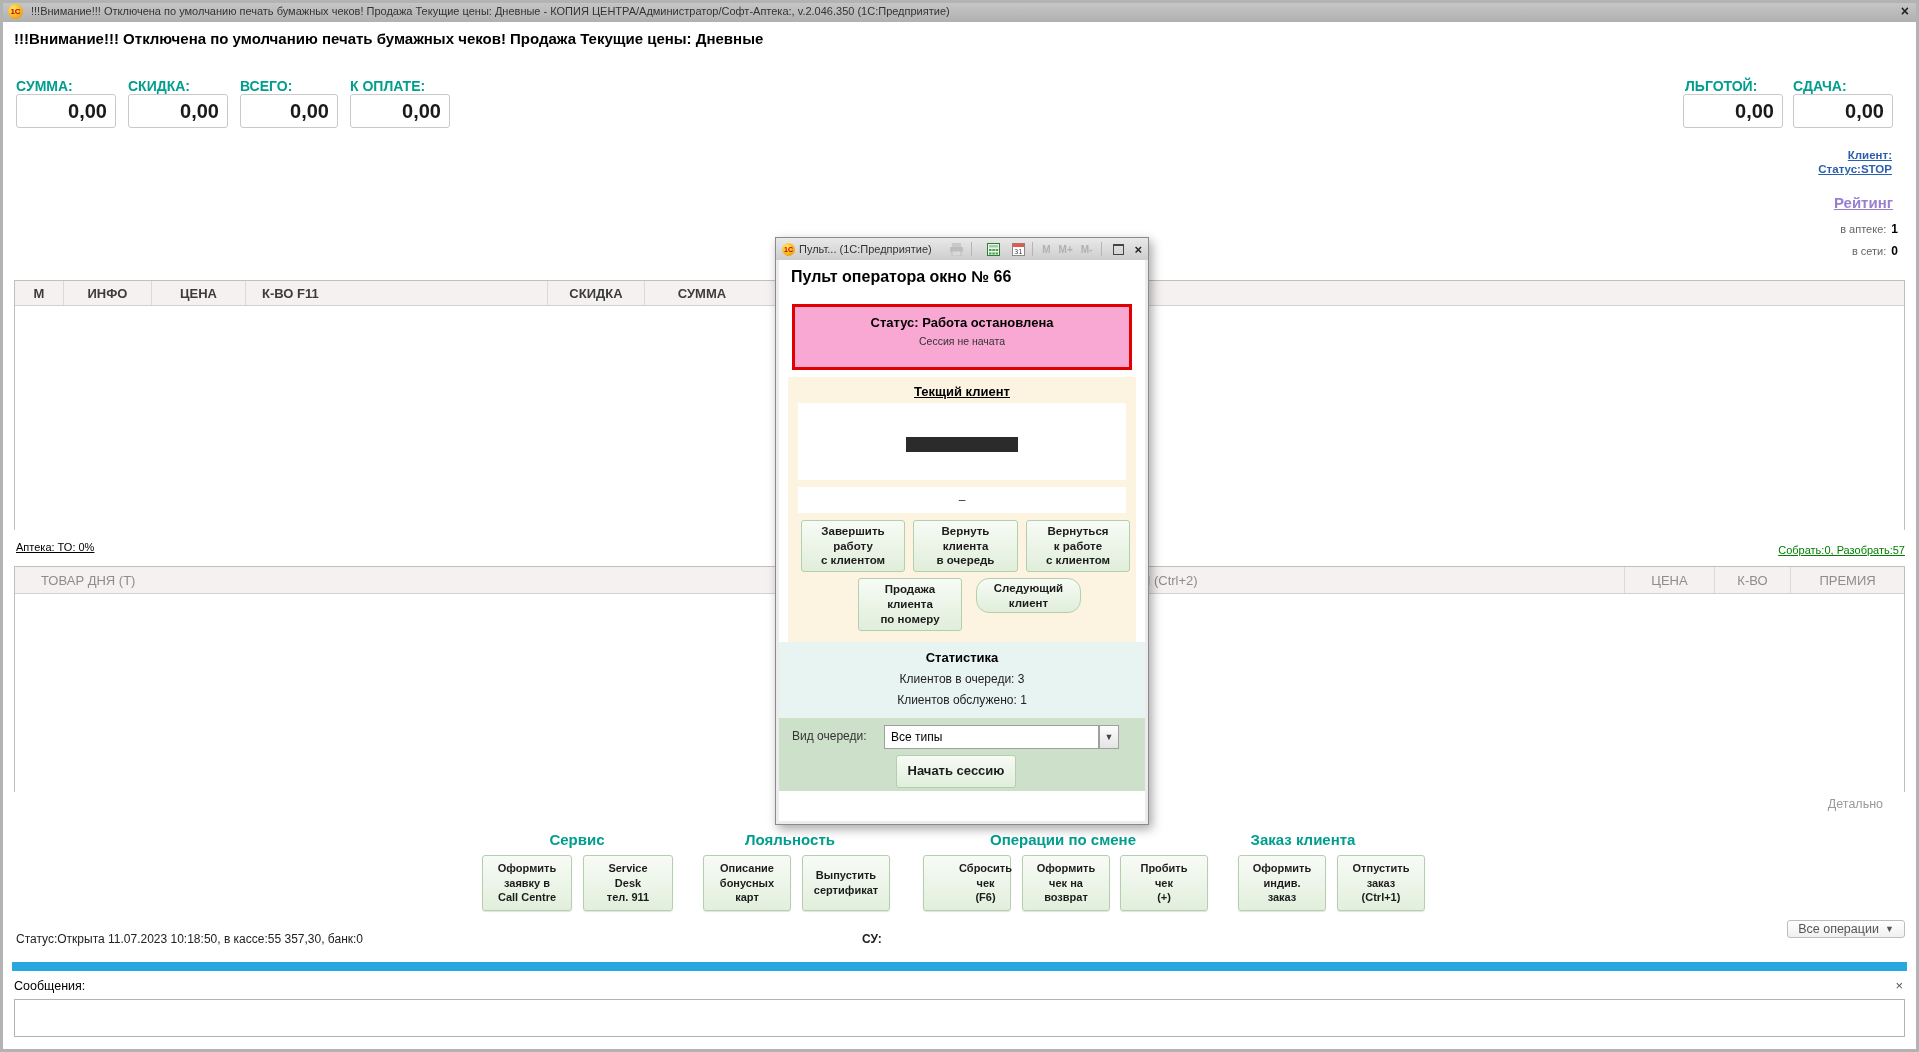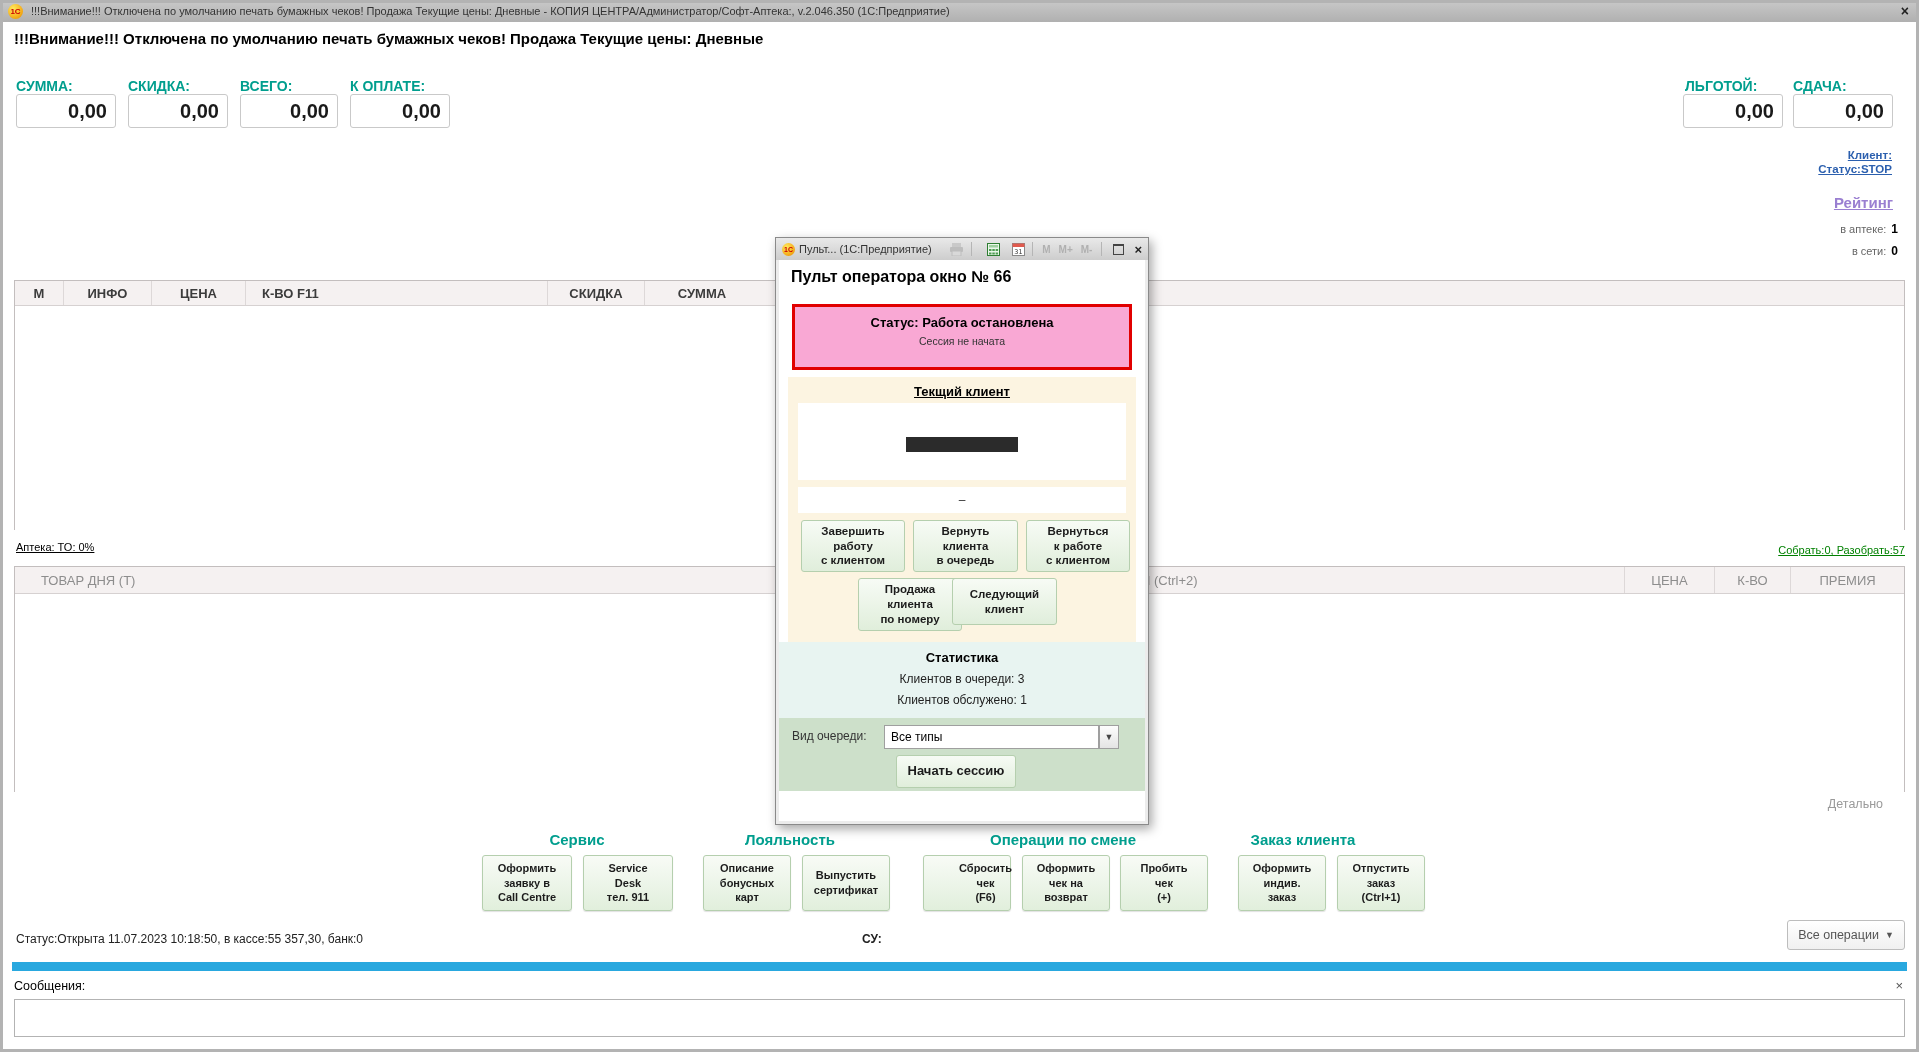--- a/index.html
+++ b/index.html
@@ -42,21 +42,21 @@
   .detail{position:absolute;right:36px;top:797px;font-size:12.5px;color:#9a9a9a;margin-left:48px;}
   
   .ghead{position:absolute;top:831px;transform:translateX(-50%);font-size:15px;font-weight:bold;color:#009e8e;white-space:nowrap;}
   .gbtn{position:absolute;top:855px;height:56px;box-sizing:border-box;
     background:linear-gradient(#f8fbf6,#e1efdc);border:1px solid #b5cfae;border-radius:3px;
     font-size:11px;font-weight:bold;color:#1c1c1c;text-align:center;white-space:pre-line;
     display:flex;align-items:center;justify-content:center;line-height:1.35;box-shadow:0 1px 1px rgba(0,0,0,.12);}
   
   .statusline{position:absolute;left:16px;top:932px;font-size:12px;color:#222;}
   .su{position:absolute;left:862px;top:932px;font-size:12px;font-weight:bold;color:#222;text-align:center;}
-  .allops{position:absolute;left:1787px;top:920px;width:118px;height:30px;box-sizing:border-box;
+  .allops{position:absolute;left:1787px;top:920px;width:118px;height:18px;box-sizing:border-box;
     background:linear-gradient(#fff,#f0f0f0);border:1px solid #bdbdbd;border-radius:3px;
     font-size:12.5px;color:#555;display:flex;align-items:center;justify-content:center;gap:6px;}
   .bluebar{position:absolute;left:12px;top:962px;width:1895px;height:9px;background:#29a8df;}
   .msg-label{position:absolute;left:14px;top:979px;font-size:12.5px;color:#000;}
   .msg-close{position:absolute;right:16px;top:978px;font-size:13px;color:#555;}
   .msg-input{position:absolute;left:14px;top:999px;width:1891px;height:38px;box-sizing:border-box;
     border:1px solid #b3b3b3;background:#fff;}
   
   .dialog{position:absolute;left:775px;top:237px;width:374px;height:588px;background:#ececec;
     border:1px solid #8a8a8a;box-sizing:border-box;box-shadow:3px 4px 10px rgba(0,0,0,.35);z-index:50;}
@@ -270,21 +270,21 @@
 с клиентом</div>
       <div class="dlg-btn" style="left:125px;top:143px;width:105px;height:52px;">Вернуть
 клиента
 в очередь</div>
       <div class="dlg-btn" style="left:238px;top:143px;width:104px;height:52px;">Вернуться
 к работе
 с клиентом</div>
       <div class="dlg-btn" style="left:70px;top:201px;width:104px;height:53px;">Продажа
 клиента
 по номеру</div>
-      <div class="dlg-btn" style="left:164px;top:201px;width:105px;height:47px;">Следующий
+      <div class="dlg-btn" style="left:188px;top:201px;width:105px;height:35px;border-radius:13px;">Следующий
 клиент</div>
     </div>
 
     <div class="stats">
       <div class="sh">Статистика</div>
       <div class="sl">Клиентов в очереди: 3</div>
       <div class="sl">Клиентов обслужено: 1</div>
     </div>
 
     <div class="greenzone">

